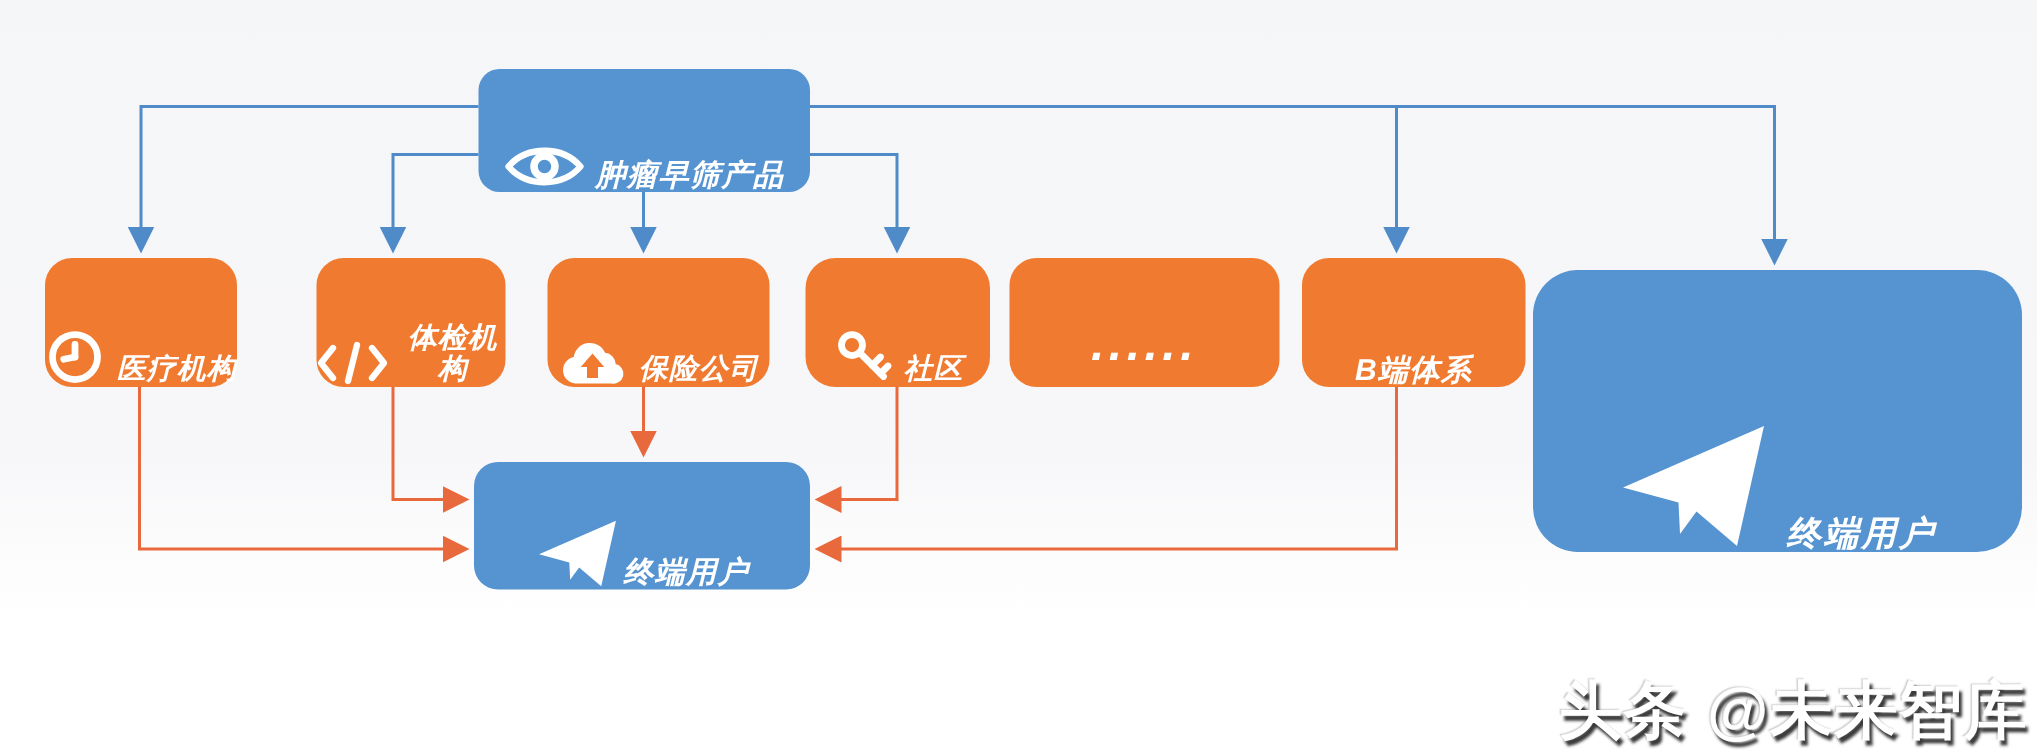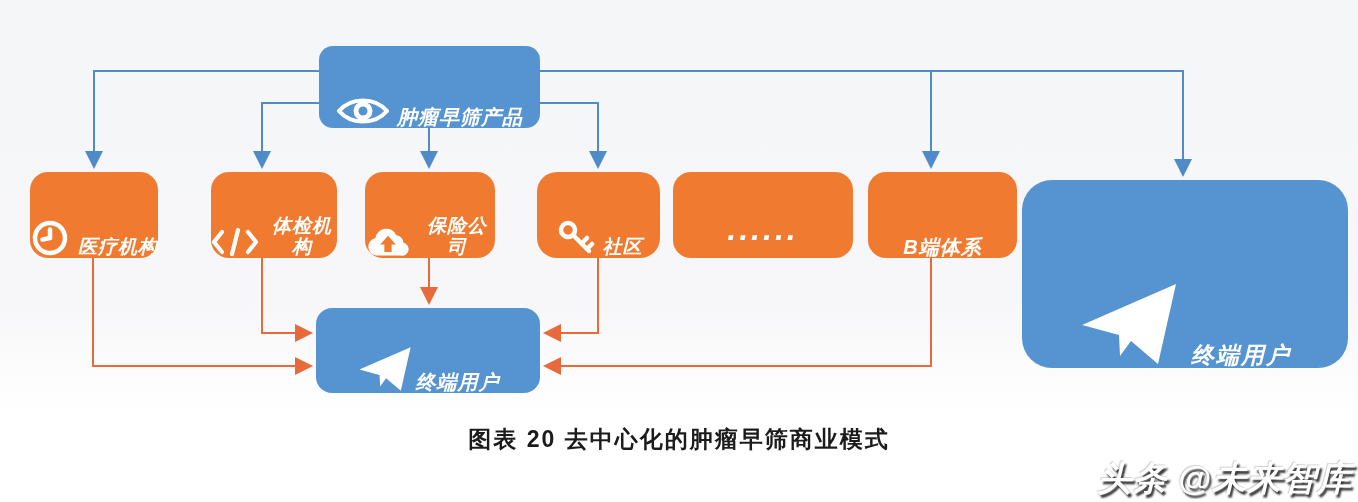--- a/index.html
+++ b/index.html
@@ -21,39 +21,38 @@
   .node.blue{background:var(--blue);}
   .node.orange{background:var(--orange);}
   .node .ic{flex:0 0 auto;display:block;}
   .lbl{display:block;line-height:1.1;}
   .top-box{left:319px;top:46px;width:221px;height:82px;border-radius:14px;gap:7px;}
   .top-box .lbl{font-size:20px;letter-spacing:1px;}
   .ch{top:172px;height:86px;border-radius:18px;gap:8px;}
   .ch .lbl{font-size:19px;letter-spacing:1px;}
   .ch-medical{left:30px;width:128px;}
   .ch-exam{left:199px;width:126px;margin-left:12px;}
-  .ch-insurance{left:365px;width:130px;}
+  .ch-insurance{left:365px;width:148px;}
   .ch-community{left:537px;width:123px;border-radius:20px;}
   .ch-ellipsis{left:673px;width:180px;}
   .ch-ellipsis .lbl{font-size:32px;font-weight:900;letter-spacing:3px;transform:translateY(-11px);}
   .ch-bside{left:868px;width:149px;}
   .ch-bside .lbl{font-size:20px;}
   .end-large{left:1022px;top:180px;width:326px;height:188px;border-radius:30px;gap:12px;}
   .end-large .lbl{font-size:23px;letter-spacing:2px;}
   .end-small{left:316px;top:308px;width:224px;height:85px;border-radius:16px;gap:3px;}
   .end-small .lbl{font-size:20px;letter-spacing:1px;}
   .caption{
     position:absolute;left:0;top:424px;width:100%;z-index:2;
     text-align:center;color:#1b1b1b;font-size:23px;font-weight:600;letter-spacing:2px;
   }
   .watermark{
     position:absolute;right:6px;bottom:0px;z-index:3;
-    color:#ffffff;font-size:34px;font-weight:700;letter-spacing:1px;
+    color:#ffffff;font-size:42px;font-weight:700;letter-spacing:1px;
     text-shadow:2px 3px 2px rgba(35,35,35,0.9), -1px -1px 1px rgba(120,120,120,0.35);
-    font-style:italic;
   }
 </style>
 </head>
 <body>
 
 <div class="stage">
 
   <svg class="connectors" width="1358" height="502">
     <defs>
       <marker id="ab" markerWidth="9" markerHeight="9" refX="7" refY="4.5" orient="auto">
@@ -137,17 +136,16 @@
     <span class="lbl">终端用户</span>
   </div>
 
   <div class="node blue end-small">
     <svg class="ic" width="56" height="48" viewBox="0 0 100 88">
       <path d="M3 45 L97 4 L79 84 L52 61 L41 76 L40 55 Z" fill="#fff"></path>
     </svg>
     <span class="lbl">终端用户</span>
   </div>
 
-  <div class="caption">图表 20 去中心化的肿瘤早筛商业模式</div>
 
   <div class="watermark">头条 @未来智库</div>
 
 </div>
 
 </body></html>

